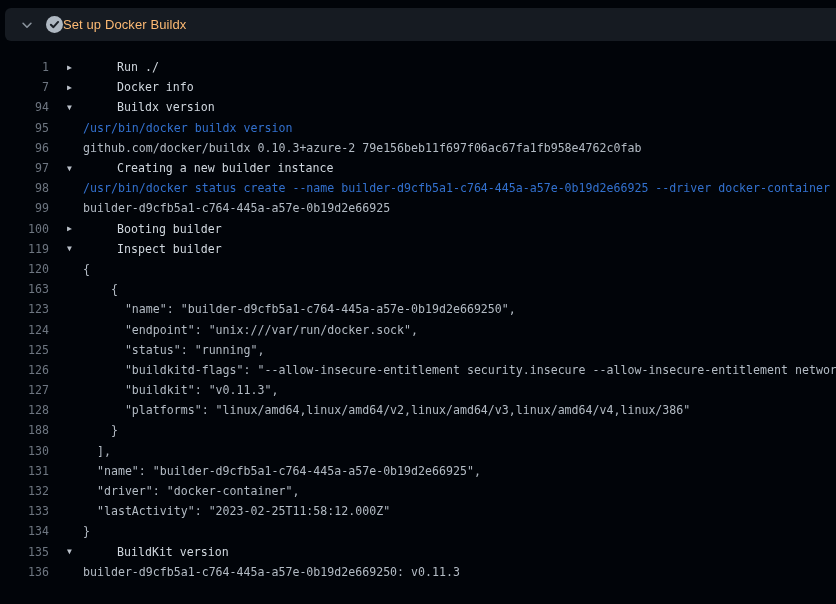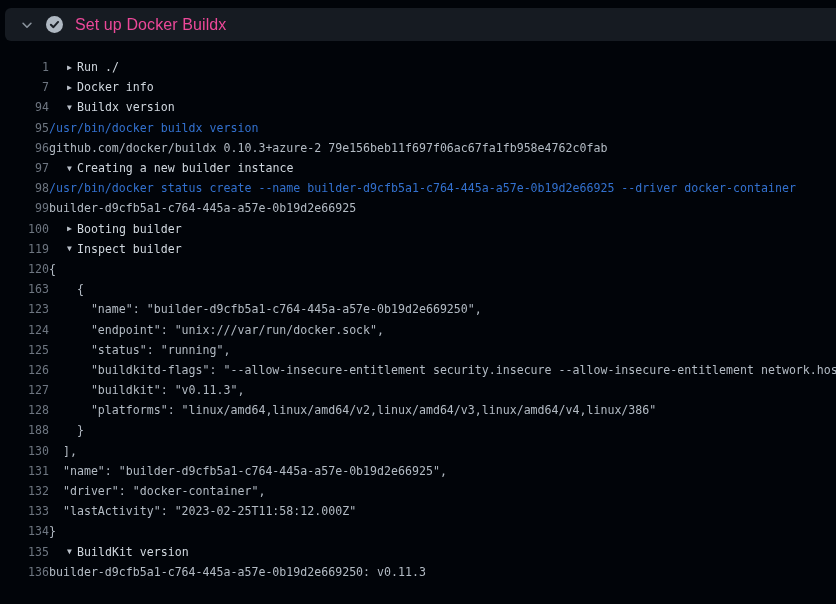--- a/index.html
+++ b/index.html
@@ -29,25 +29,24 @@
     justify-content: center;
     flex: 0 0 auto;
   }
   .check-wrap {
     margin-left: 11px;
     width: 17px;
     height: 17px;
     flex: 0 0 auto;
   }
   .step-title {
-    margin-left: 12px;
     font-family: "Liberation Sans", sans-serif;
-    font-size: 16px;
+    font-size: 13px;
     font-weight: 500;
-    color: #ec4899;
+    color: #fdba74;
     letter-spacing: 0.1px;
     white-space: nowrap;
   }
   .log {
     padding-top: 16px;
     font-family: "DejaVu Sans Mono", monospace;
     font-size: 11.6px;
   }
   .row {
     height: 20.2px;
@@ -64,30 +63,30 @@
     text-decoration: none;
     cursor: pointer;
   }
   .body {
     display: flex;
     align-items: center;
     white-space: pre;
     overflow: hidden;
   }
   .row.group .body { margin-left: 18px; cursor: pointer; }
-  .row.plain .body { }
+  .row.plain .body { margin-left: 34px; }
   .marker {
     display: inline-block;
     width: 10px;
     font-size: 8px;
     color: #bac1c9;
     flex: 0 0 auto;
   }
   .text { color: #b3bbc4; }
-  .row.group .text { color: #d0d7de; }
+  .row.group .text { color: #d0d7de; margin-left: 40px; }
   .row.command .text { color: #3371cf; }
 </style>
 </head>
 <body>
 
 <div class="step-header">
   <span class="chev">
     <svg width="14" height="14" viewBox="0 0 16 16">
       <path d="M3.5 6 L8 10.5 L12.5 6" fill="none" stroke="#8b949e" stroke-width="1.8" stroke-linecap="round" stroke-linejoin="round"></path>
     </svg>

